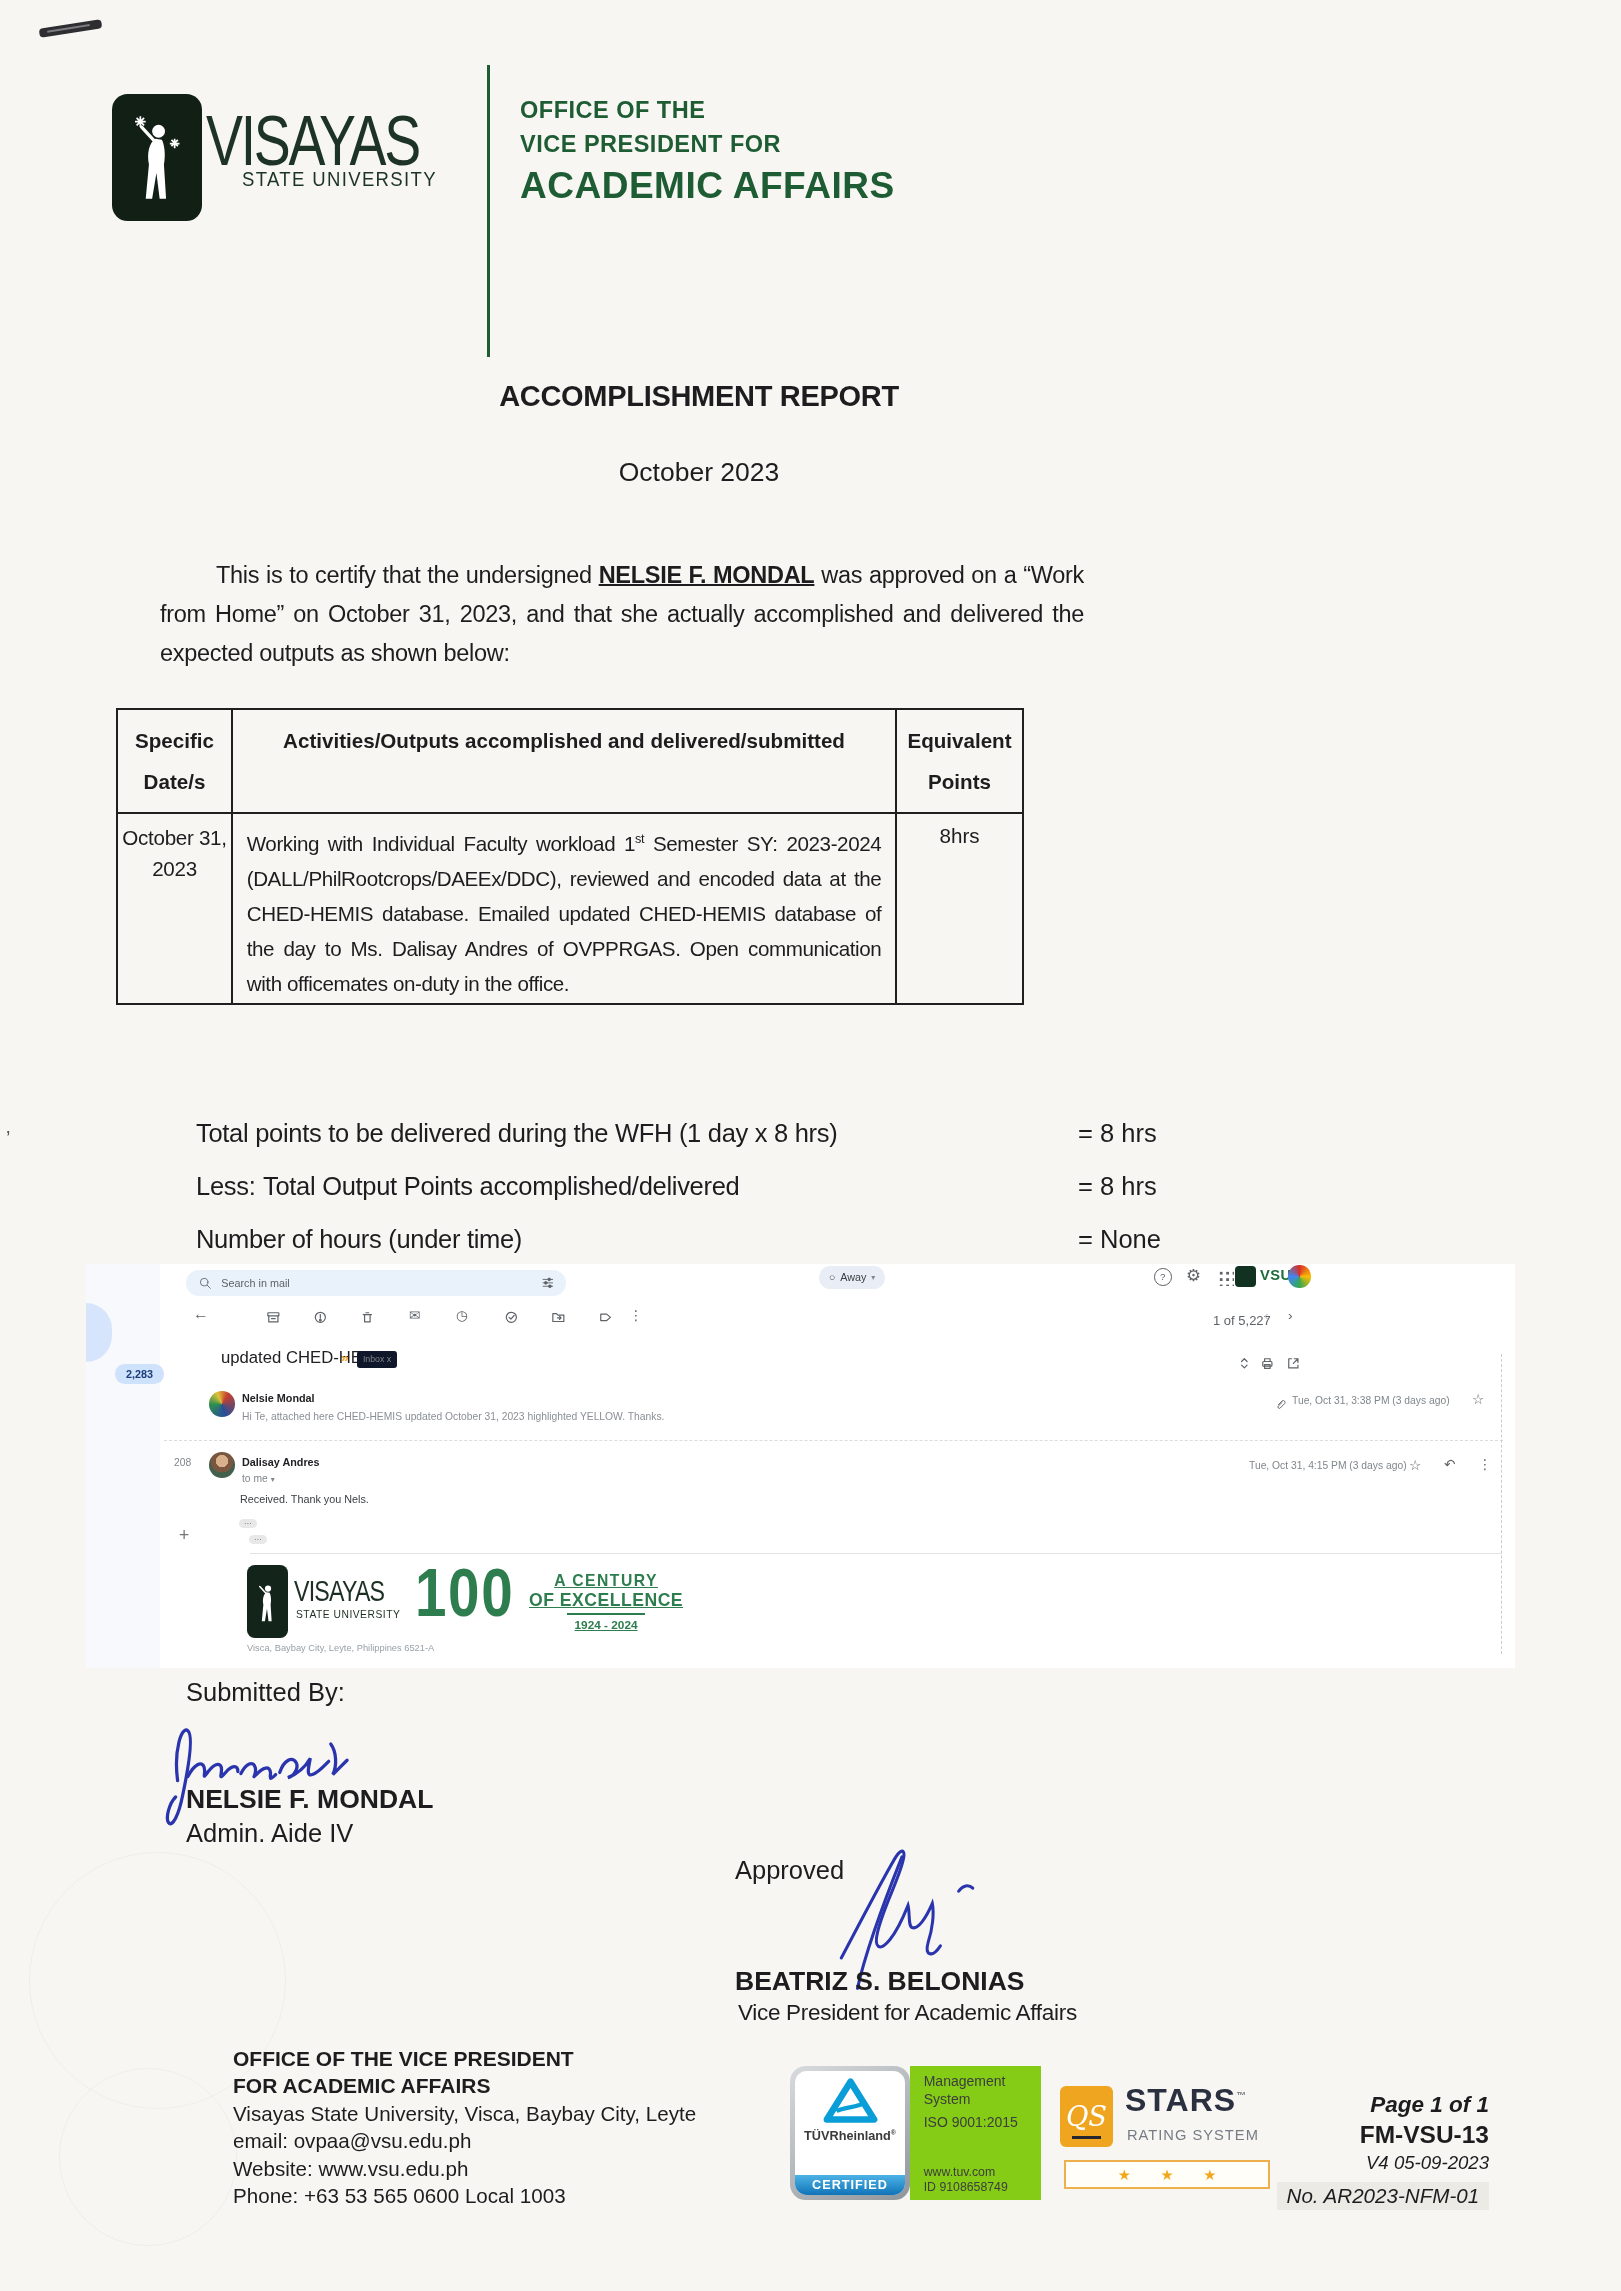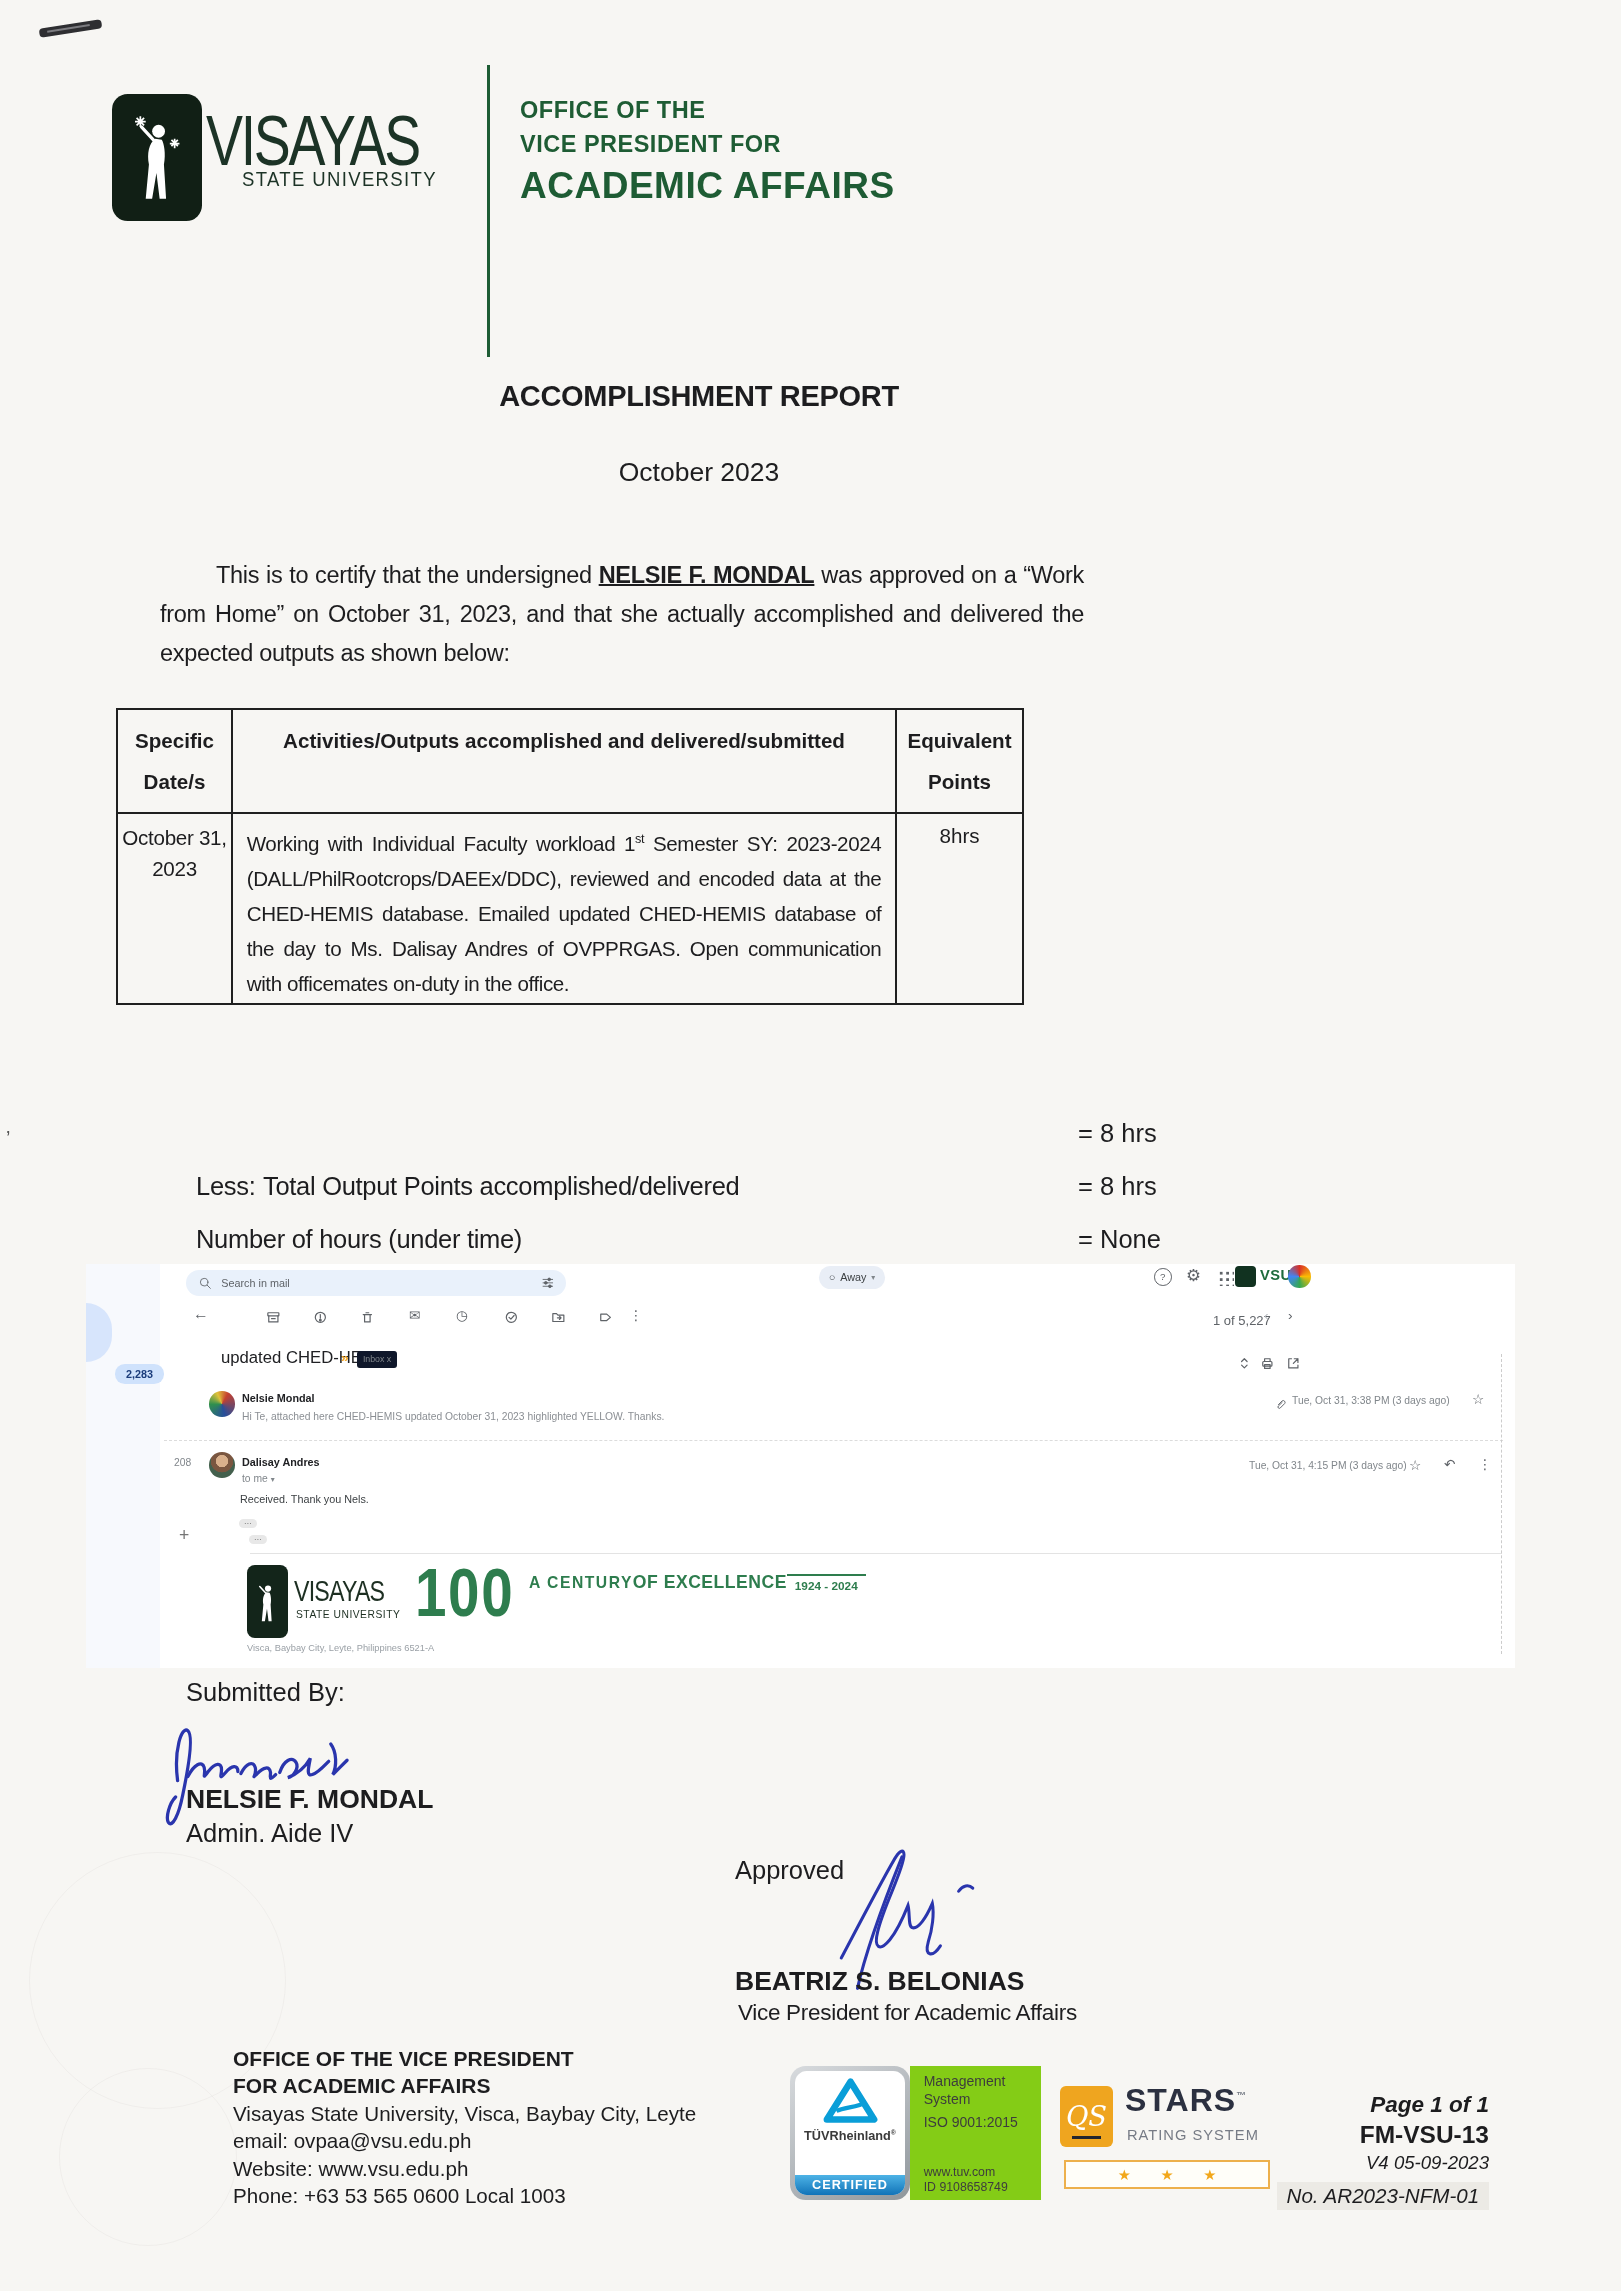--- a/index.html
+++ b/index.html
@@ -66,21 +66,21 @@
   .trim{width:17.6px;height:8.8px;background:#e8e8e8;border-radius:4.9px;font-size:7.8px;color:#777;
         display:flex;align-items:center;justify-content:center;line-height:1;}
   .ghr{left:164px;top:289px;width:1252px;border-top:1px solid #e3e3e3;}
   .sigbox{left:161px;top:301px;width:41px;height:73px;background:#13251a;border-radius:7.8px;
           display:flex;align-items:center;justify-content:center;}
   .sigword{left:208px;top:311px;font-size:29px;letter-spacing:-1px;color:#1d2f22;
            transform:scaleX(.8);transform-origin:left top;white-space:nowrap;}
   .sigsub{left:210px;top:345px;font-size:10.3px;letter-spacing:0.5px;color:#1d2f22;white-space:nowrap;}
   .cent{left:329px;top:289px;font-size:69px;font-weight:800;color:#2e7d4e;letter-spacing:2px;
         transform:scaleX(.82);transform-origin:left top;}
-  .century{left:443px;top:308px;display:flex;flex-direction:row;align-items:center;color:#2e7d4e;}
+  .century{left:443px;top:308px;display:flex;flex-direction:column;align-items:center;color:#2e7d4e;text-decoration:underline;}
   .century .c1{font-size:15.7px;font-weight:bold;letter-spacing:1.5px;}
   .century .c2{font-size:17.6px;font-weight:bold;letter-spacing:0.5px;}
   .century .c3{font-size:11.8px;font-weight:bold;border-top:2px solid #2e7d4e;padding:2.9px 7.8px 0 7.8px;margin-top:2px;}
   .sigaddr{left:161px;top:379px;font-size:9.3px;color:#9aa0a6;}
   .scrollb{left:1415px;top:90px;height:300px;border-left:1px dashed #cccccc;}
   .ic{position:absolute;width:14.7px;height:14.7px;}
   .ic svg{width:100%;height:100%;stroke:#5f6368;fill:none;stroke-width:1.3;stroke-linecap:round;stroke-linejoin:round;}
   .gridic{left:1131px;top:4.9px;width:16.7px;height:16.7px;
           background-image:radial-gradient(#5f6368 1.4px,transparent 1.6px);background-size:6.4px 6.4px;background-position:1px 1px;}
   .helpc{left:1068px;top:3.9px;width:15.7px;height:15.7px;border:1.6px solid #5f6368;border-radius:50%;
@@ -183,20 +183,21 @@
       <td class="cell-date">
         <span style="display:block">October 31,</span>
         <span style="display:block">2023</span>
       </td>
       <td class="cell-act"><span>Working with Individual Faculty workload 1</span><sup style="font-size:12.7px;">st</sup><span> Semester SY: 2023-2024 (DALL/PhilRootcrops/DAEEx/DDC), reviewed and encoded data at the CHED-HEMIS database. Emailed updated CHED-HEMIS database of the day to Ms. Dalisay Andres of OVPPRGAS. Open communication with officemates on-duty in the office.</span></td>
       <td class="cell-pts">8hrs</td>
     </tr>
   </tbody>
     </table>
 
+  <div class="abs sumlab" style="left:196px;top:1119px;">Total points to be delivered during the WFH (1 day x 8 hrs)</div>
   <div class="abs sumval" style="left:1078px;top:1119px;">= 8 hrs</div>
   <div class="abs sumlab" style="left:196px;top:1172px;">Less:</div>
   <div class="abs sumlab" style="left:263px;top:1172px;">Total Output Points accomplished/delivered</div>
   <div class="abs sumval" style="left:1078px;top:1172px;">= 8 hrs</div>
   <div class="abs sumlab" style="left:196px;top:1225px;">Number of hours (under time)</div>
   <div class="abs sumval" style="left:1078px;top:1225px;">= None</div>
 
   <div class="abs gmail">
     <div class="abs rail"></div>
     <div class="abs railpill"></div>

